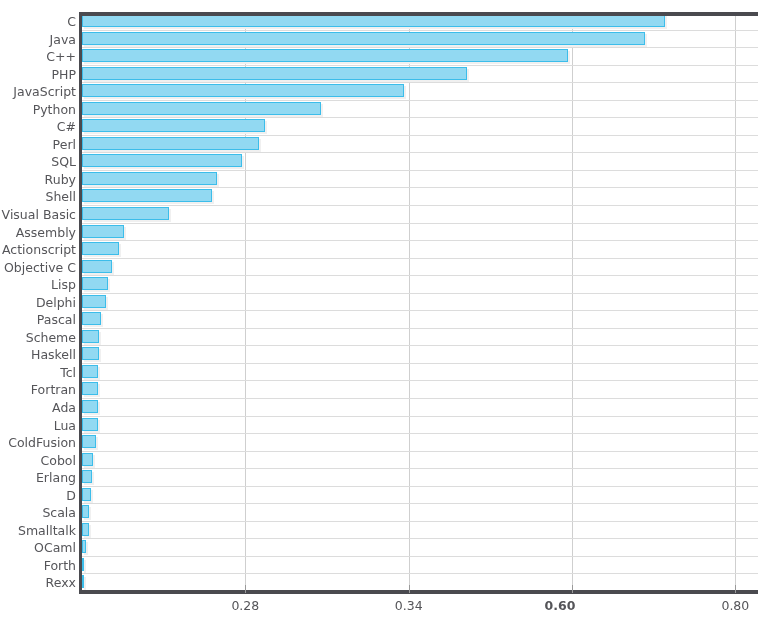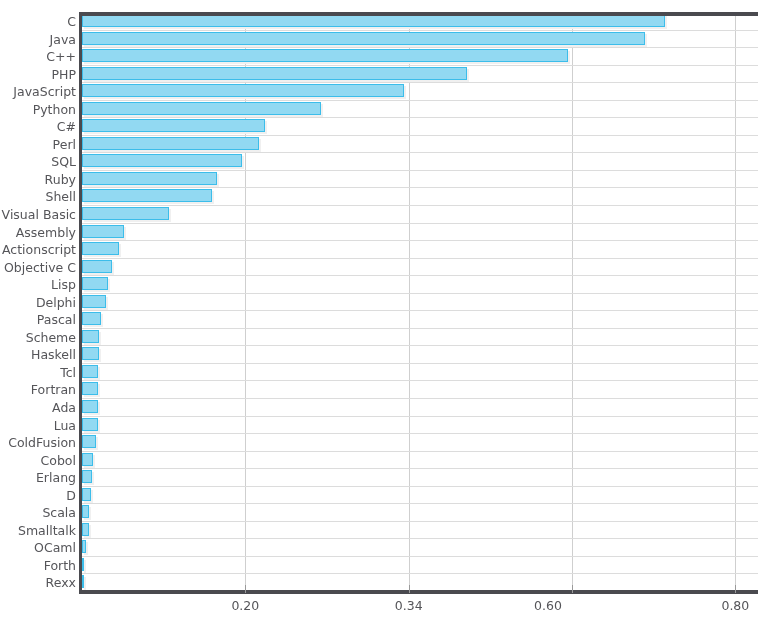--- a/index.html
+++ b/index.html
@@ -348,22 +348,22 @@
       <div class="cat-label" style="top: 469.182px; color: rgb(85, 85, 89);">Erlang</div>
       <div class="cat-label" style="top: 486.727px; color: rgb(85, 85, 89);">D</div>
       <div class="cat-label" style="top: 504.273px; color: rgb(85, 85, 89);">Scala</div>
       <div class="cat-label" style="top: 521.818px; color: rgb(85, 85, 89);">Smalltalk</div>
       <div class="cat-label" style="top: 539.364px; color: rgb(85, 85, 89);">OCaml</div>
       <div class="cat-label" style="top: 556.909px; color: rgb(85, 85, 89);">Forth</div>
       <div class="cat-label" style="top: 574.455px; color: rgb(85, 85, 89);">Rexx</div>
     </div>
   <div id="x-labels">
       <div class="tick-mark" style="left: 245.34px;"></div>
-      <div class="tick-label" style="left: 245.34px;">0.20</div>
+      <div class="tick-label" style="left: 245.34px;">0.28</div>
       <div class="tick-mark" style="left: 408.68px;"></div>
       <div class="tick-label" style="left: 408.68px;">0.34</div>
       <div class="tick-mark" style="left: 572.02px;"></div>
-      <div class="tick-label" style="left: 548px;">0.60</div>
+      <div class="tick-label" style="left: 560px; font-weight: bold;">0.60</div>
       <div class="tick-mark" style="left: 735.36px;"></div>
       <div class="tick-label" style="left: 735.36px;">0.80</div>
     </div>
 
 </div>
 
 </body></html>

